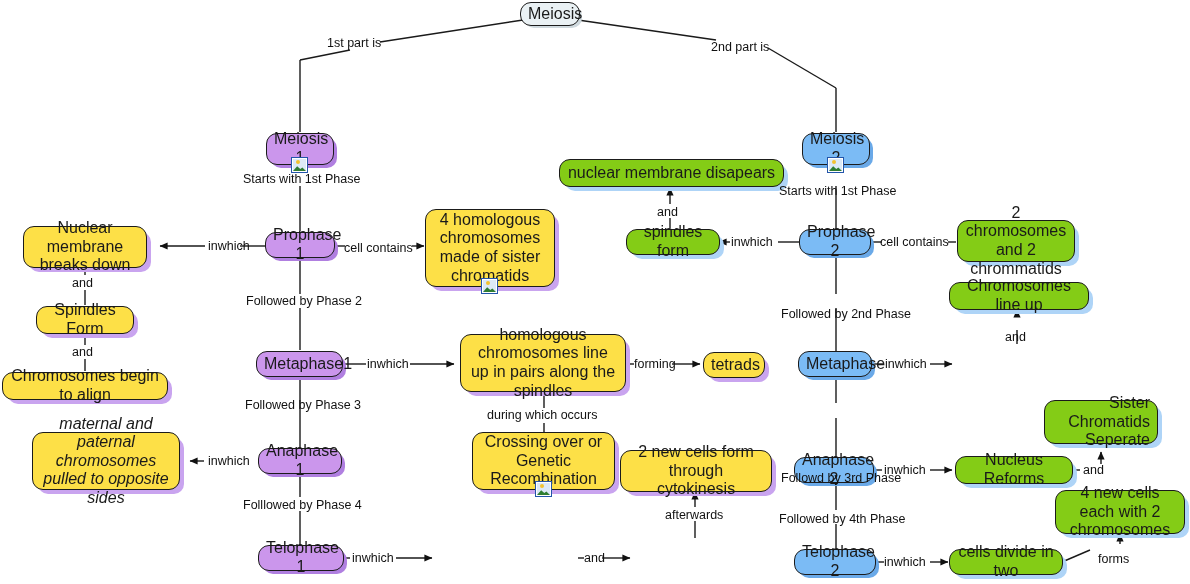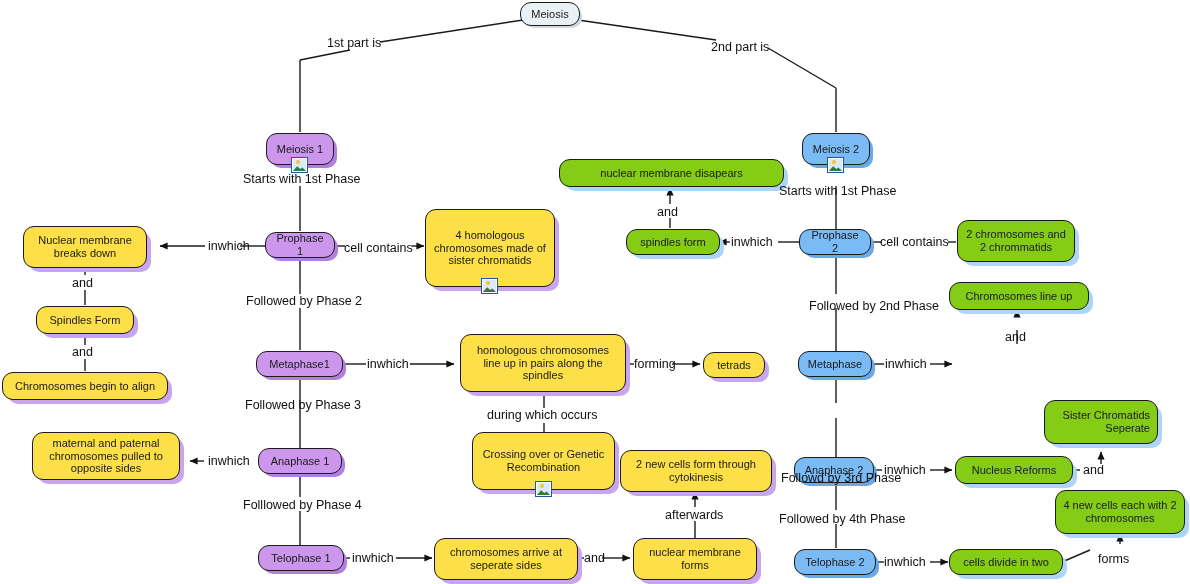--- a/index.html
+++ b/index.html
@@ -4,21 +4,21 @@
 <style>
   html,body{margin:0;padding:0;background:#ffffff;}
   body{width:1190px;height:584px;position:relative;overflow:hidden;
        font-family:"Liberation Sans","DejaVu Sans",sans-serif;
        -webkit-font-smoothing:antialiased;}
   #canvas{position:absolute;left:0;top:0;width:1190px;height:584px;}
   svg.links{position:absolute;left:0;top:0;width:1190px;height:584px;pointer-events:none;}
 
   .node{position:absolute;box-sizing:border-box;display:flex;align-items:center;
         justify-content:center;text-align:center;border:1.3px solid #1b1b1b;
-        border-radius:11px;font-size:11px;color:#1a1a1a;line-height:1.16;
+        border-radius:11px;font-size:16px;color:#1a1a1a;line-height:1.16;
         padding:3px 7px;}
   .node span.lbl{display:block;width:100%;}
 
   
   .n-purple{background:#cb96ec;box-shadow:4px 4px 0 -1px #b07fe0;}
   
   .n-blue{background:#7bbbf5;box-shadow:4px 4px 0 -1px #6aa9e8;}
   
   .n-root{background:#eaf1f4;box-shadow:3px 3px 0 -1px #cfd9de;}
   
@@ -181,30 +181,24 @@
   <div class="node n-detail-p" style="left:703px;top:352px;width:62px;height:26px;">
     <span class="lbl">tetrads</span>
   </div>
   <div class="node n-detail-p" style="left:472px;top:432px;width:143px;height:58px;">
     <span class="lbl">Crossing over or Genetic Recombination</span>
   </div>
   <span class="icon" style="left:535px;top:481px;">
       <i></i>
     </span>
 
-  <div class="node n-detail-p" style="left:32px;top:432px;width:148px;height:48px;">
+  <div class="node n-detail-p" style="left:32px;top:432px;width:148px;height:58px;font-style:italic;">
     <span class="lbl">maternal and paternal chromosomes pulled to opposite sides</span>
   </div>
 
-  <div class="node n-detail-p" style="left:434px;top:538px;width:144px;height:42px;">
-    <span class="lbl">chromosomes arrive at seperate sides</span>
-  </div>
-  <div class="node n-detail-p" style="left:633px;top:538px;width:124px;height:42px;">
-    <span class="lbl">nuclear membrane forms</span>
-  </div>
   <div class="node n-detail-p" style="left:620px;top:450px;width:152px;height:42px;">
     <span class="lbl">2 new cells form through cytokinesis</span>
   </div>
 
   <div class="node n-blue" style="left:802px;top:133px;width:68px;height:32px;">
     <span class="lbl">Meiosis 2</span>
   </div>
   <span class="icon" style="left:827px;top:157px;">
       <i></i>
     </span>
@@ -268,21 +262,21 @@
   <span class="lnk" style="left:243px;top:499px;">Folllowed by Phase 4</span>
 
   <span class="lnk" style="left:352px;top:552px;">inwhich</span>
   <span class="lnk" style="left:584px;top:552px;">and</span>
   <span class="lnk" style="left:665px;top:509px;">afterwards</span>
 
   <span class="lnk" style="left:731px;top:236px;">inwhich</span>
   <span class="lnk" style="left:657px;top:206px;">and</span>
   <span class="lnk" style="left:880px;top:236px;">cell contains</span>
 
-  <span class="lnk" style="left:781px;top:300px;margin-left:28px;">Followed by 2nd Phase</span>
+  <span class="lnk" style="left:781px;top:308px;">Followed by 2nd Phase</span>
   <span class="lnk" style="left:885px;top:358px;">inwhich</span>
   <span class="lnk" style="left:1005px;top:331px;">and</span>
 
   <span class="lnk" style="left:781px;top:428px;margin-top:44px;">Followd by 3rd Phase</span>
   <span class="lnk" style="left:884px;top:464px;">inwhich</span>
   <span class="lnk" style="left:1083px;top:464px;">and</span>
 
   <span class="lnk" style="left:779px;top:513px;">Followed by 4th Phase</span>
   <span class="lnk" style="left:884px;top:556px;">inwhich</span>
   <span class="lnk" style="left:1098px;top:553px;">forms</span>

